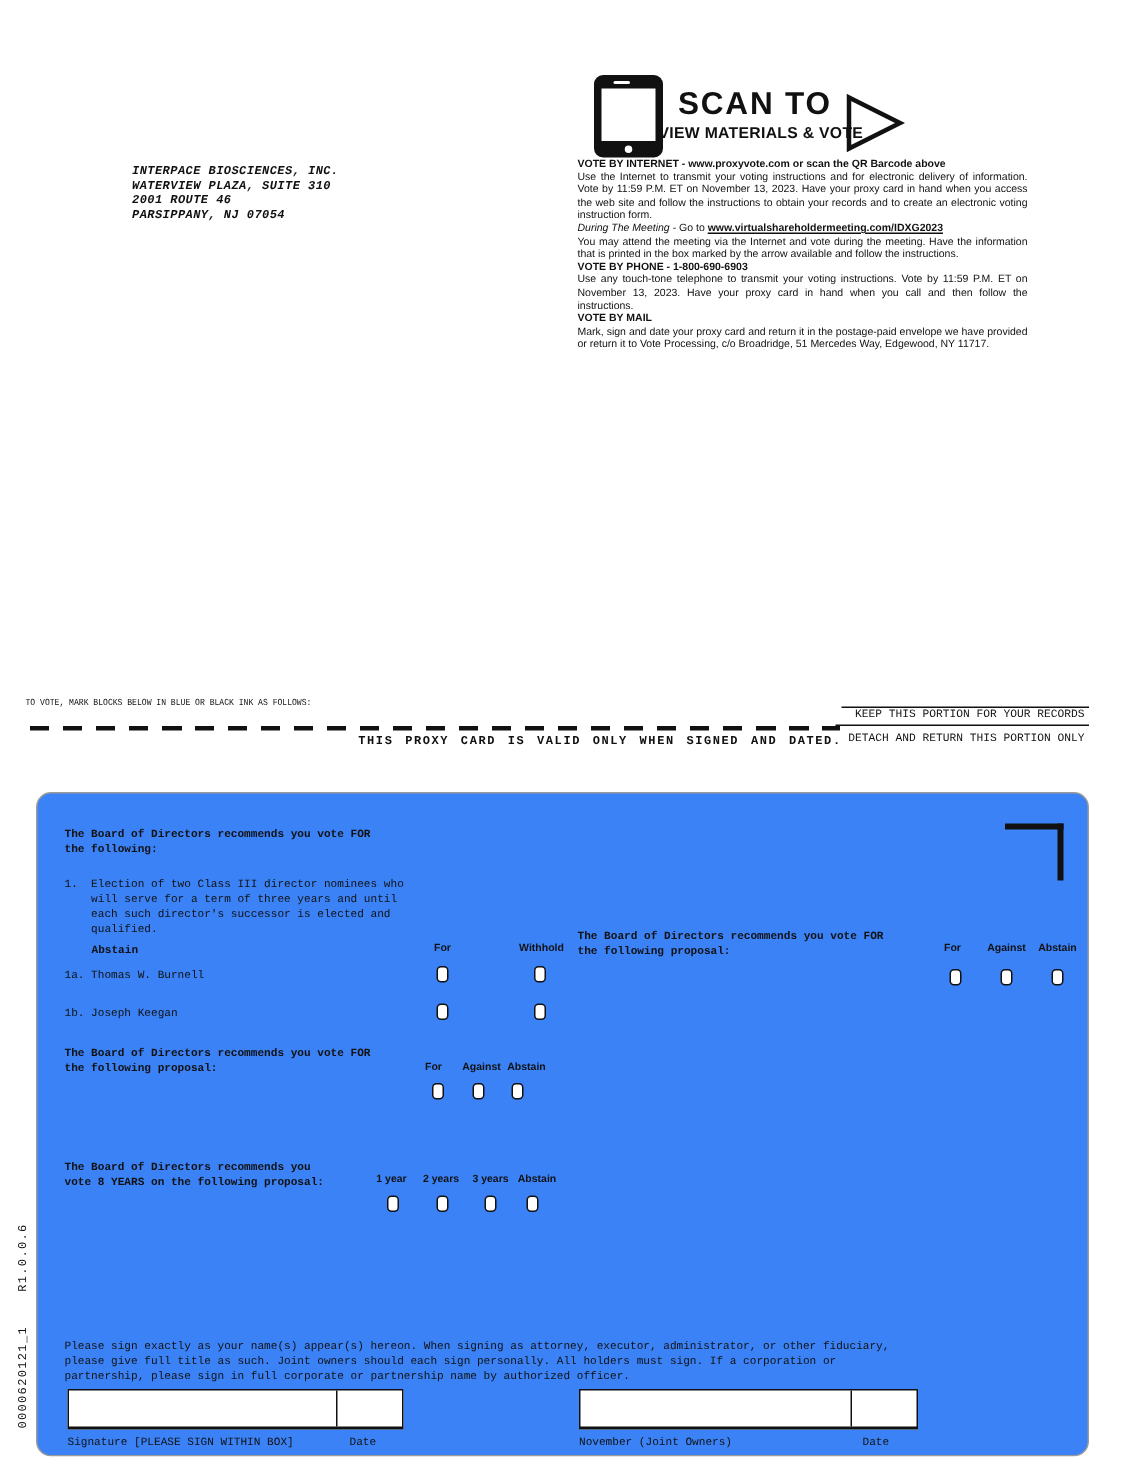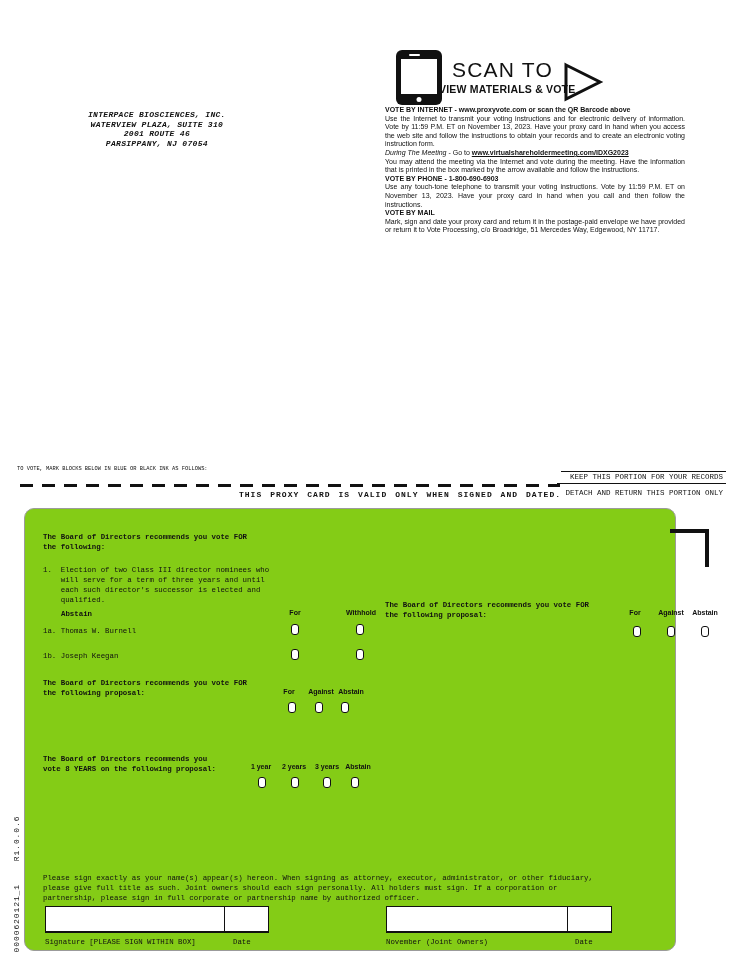--- a/index.html
+++ b/index.html
@@ -3,28 +3,28 @@
 <meta charset="utf-8">
 <style>
   * { margin:0; padding:0; box-sizing:border-box; }
   html,body { width:750px; height:971px; background:#fff; color:#111; overflow:hidden; }
   body { position:relative; font-family:"Liberation Mono","DejaVu Sans Mono",monospace; }
   .abs { position:absolute; }
   .sans { font-family:"Liberation Sans","DejaVu Sans",sans-serif; }
 
   
   .addr { left:88px; top:110px; font-style:italic; font-weight:bold; font-size:8px;
-          line-height:9.6px; white-space:pre; letter-spacing:.3px;text-align:center; }
+          line-height:9.6px; white-space:pre; letter-spacing:.3px; }
 
   
   .phone { left:396px; top:50px; width:46px; height:55px; background:#111; border-radius:6px; }
   .phone-screen { position:absolute; left:5px; top:9px; right:5px; bottom:11px; background:#fff; }
   .phone-speaker { position:absolute; top:3.5px; left:13px; width:11px; height:2.6px; background:#fff; border-radius:1px; }
   .phone-home { position:absolute; bottom:2.8px; left:50%; transform:translateX(-50%); width:5px; height:5px; background:#fff; border-radius:50%; }
-  .scan-title { left:452px; top:59px; font-weight:normal; font-size:21px; line-height:22px; letter-spacing:1.2px; }
+  .scan-title { left:452px; top:59px; font-weight:bold; font-size:21px; line-height:22px; letter-spacing:1.2px; }
   .scan-sub { left:439px; top:83px; font-weight:bold; font-size:10.5px; letter-spacing:.2px; }
   .scan-arrow { left:561px; top:60px; }
 
   
   .instr { left:385px; top:106px; width:300px; font-size:7px; line-height:8.6px;
            font-family:"Liberation Sans","DejaVu Sans",sans-serif; }
   .instr p { text-align:justify; }
   .instr p.h { font-weight:bold; text-align:left; }
   .instr p.nj { text-align:left; }
   .instr .em { font-style:italic; }
@@ -35,21 +35,21 @@
   .keep   { left:560px; top:473px; width:163px; text-align:right; font-size:7.5px; white-space:nowrap; }
   .rule-top { left:561px; top:471px; width:165px; height:1px; background:#111; }
   .rule-bot { left:557px; top:483px; width:169px; height:1px; background:#111; }
   .dashes { left:20px; top:484px; width:540px; height:3px;
             background:repeating-linear-gradient(90deg,#111 0 13px,transparent 13px 22px); }
   .valid  { left:0; top:490px; width:750px; text-align:center; font-weight:bold; font-size:8px;
             letter-spacing:1.05px; word-spacing:2px; white-space:nowrap;margin-left:25px; }
   .detach { left:560px; top:489px; width:163px; text-align:right; font-size:7.5px; white-space:nowrap; }
 
   
-  .card { left:24px; top:508px; width:652px; height:443px; border:1.5px solid #9b9b9b; border-radius:10px; background:#84cc16; }
+  .card { left:24px; top:528px; width:702px; height:443px; border:1.5px solid #9b9b9b; border-radius:10px; background:#3b82f6; }
   .corner { position:absolute; left:645px; top:20px; width:39px; height:38px;
             border-top:4px solid #111; border-right:4px solid #111; }
   .mt { position:absolute; font-size:7.4px; line-height:10px; white-space:pre; }
   .mt.b { font-weight:bold; }
   .ch { position:absolute; transform:translateX(-50%); font-family:"Liberation Sans","DejaVu Sans",sans-serif;
         font-weight:bold; font-size:7px; white-space:nowrap; }
   .cb { position:absolute; width:8px; height:11px; border:1.4px solid #111; border-radius:3px;
         transform:translateX(-50%); background:#fff; }
   .sigbox { position:absolute; height:27px; border:1px solid #111; border-bottom:2.5px solid #111; background:#fff; }
   .sigdiv { position:absolute; top:0; bottom:0; width:1px; background:#111; }

